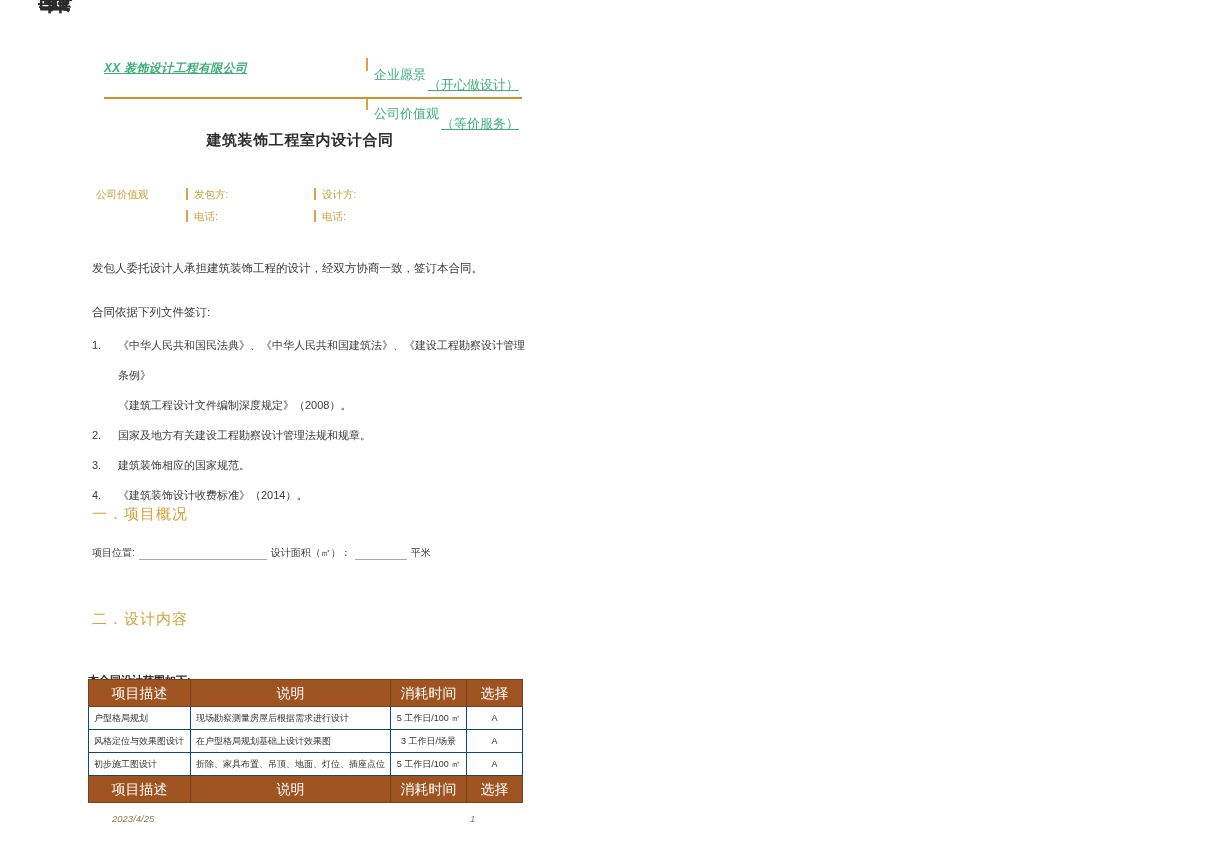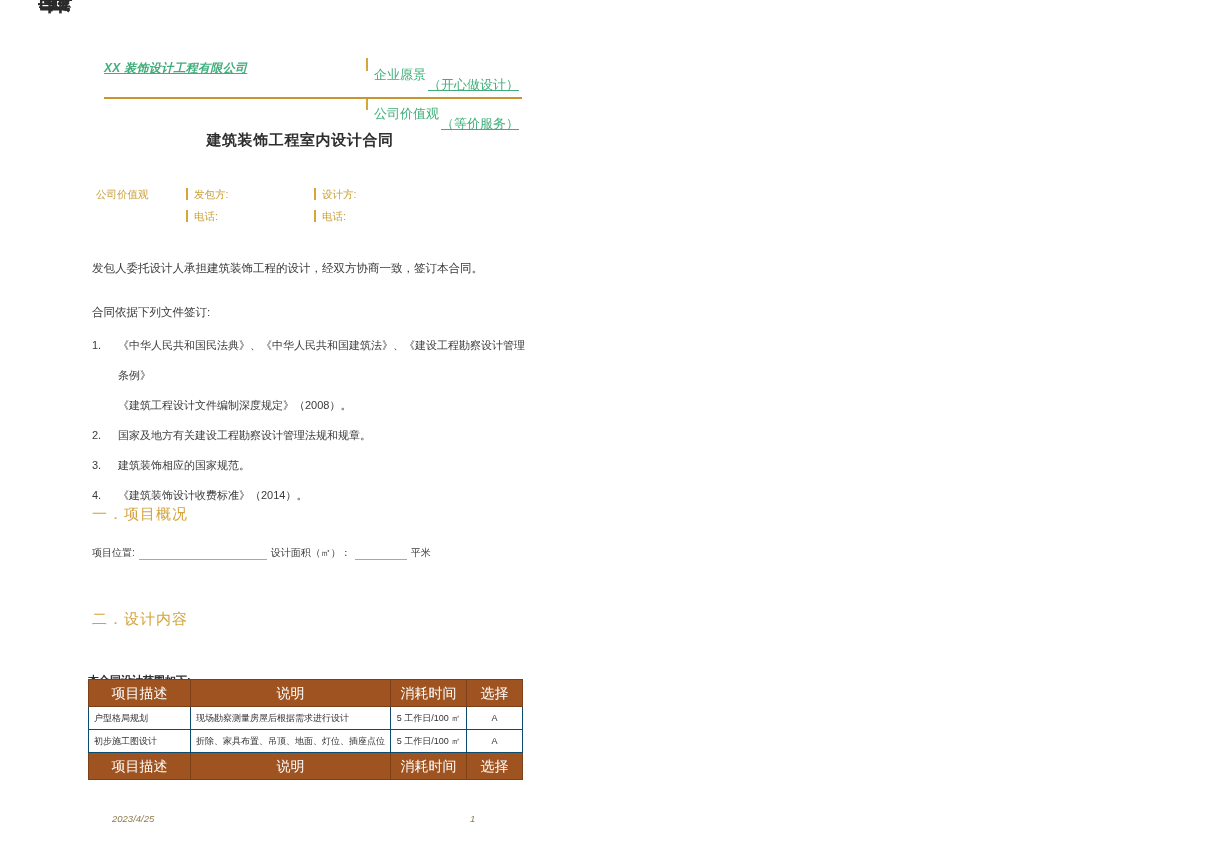--- a/index.html
+++ b/index.html
@@ -234,20 +234,26 @@
       </tr>
     </thead>
     <tbody>
       <tr>
         <td class="c-desc">户型格局规划</td>
         <td class="c-note">现场勘察测量房屋后根据需求进行设计</td>
         <td class="c-time">5 工作日/100 ㎡</td>
         <td class="c-sel">A</td>
       </tr>
       <tr>
+        <td class="c-desc">风格定位与效果图设计</td>
+        <td class="c-note">在户型格局规划基础上设计效果图</td>
+        <td class="c-time">3 工作日/场景</td>
+        <td class="c-sel">A</td>
+      </tr>
+      <tr>
         <td class="c-desc">初步施工图设计</td>
         <td class="c-note">折除、家具布置、吊顶、地面、灯位、插座点位</td>
         <td class="c-time">5 工作日/100 ㎡</td>
         <td class="c-sel">A</td>
       </tr>
     </tbody>
     <tfoot>
       <tr>
         <td>项目描述</td>
         <td>说明</td>

